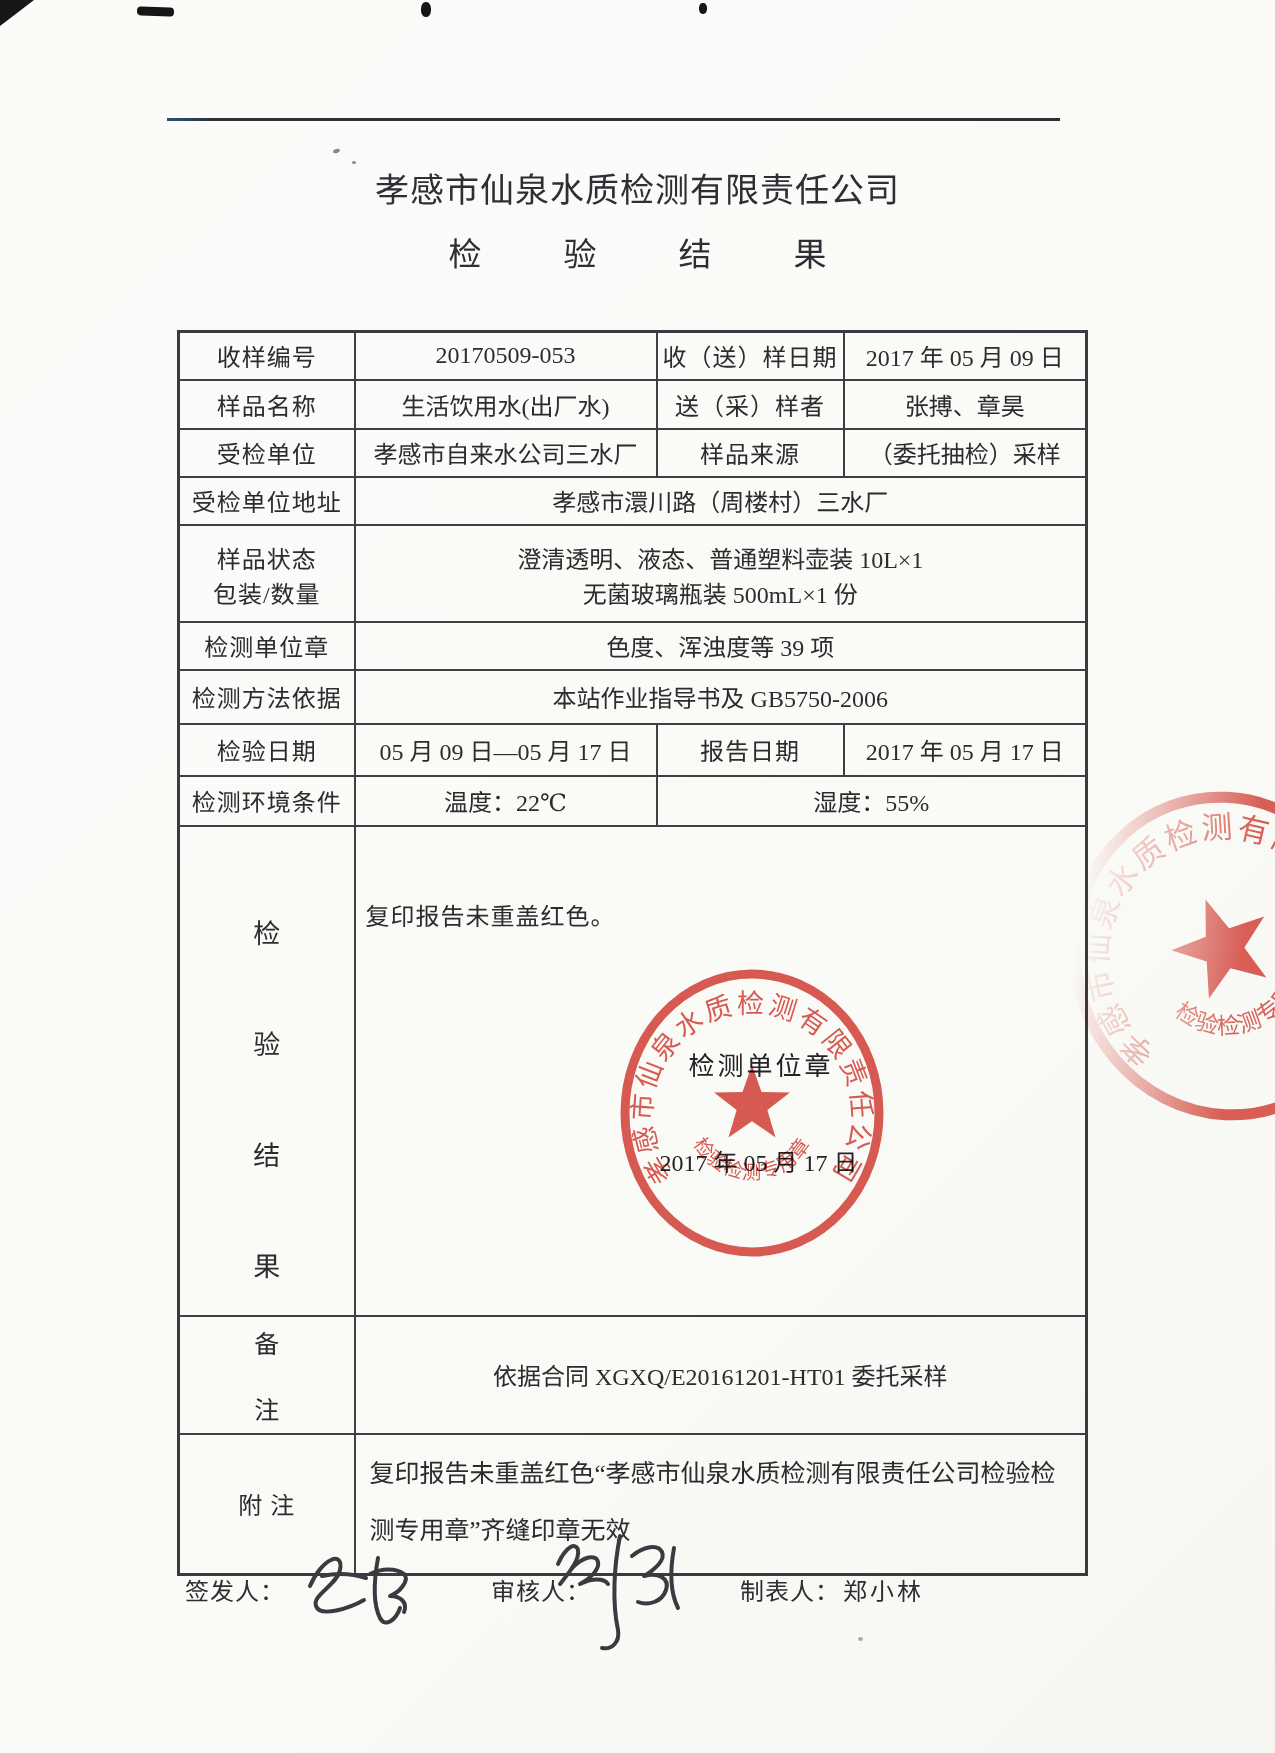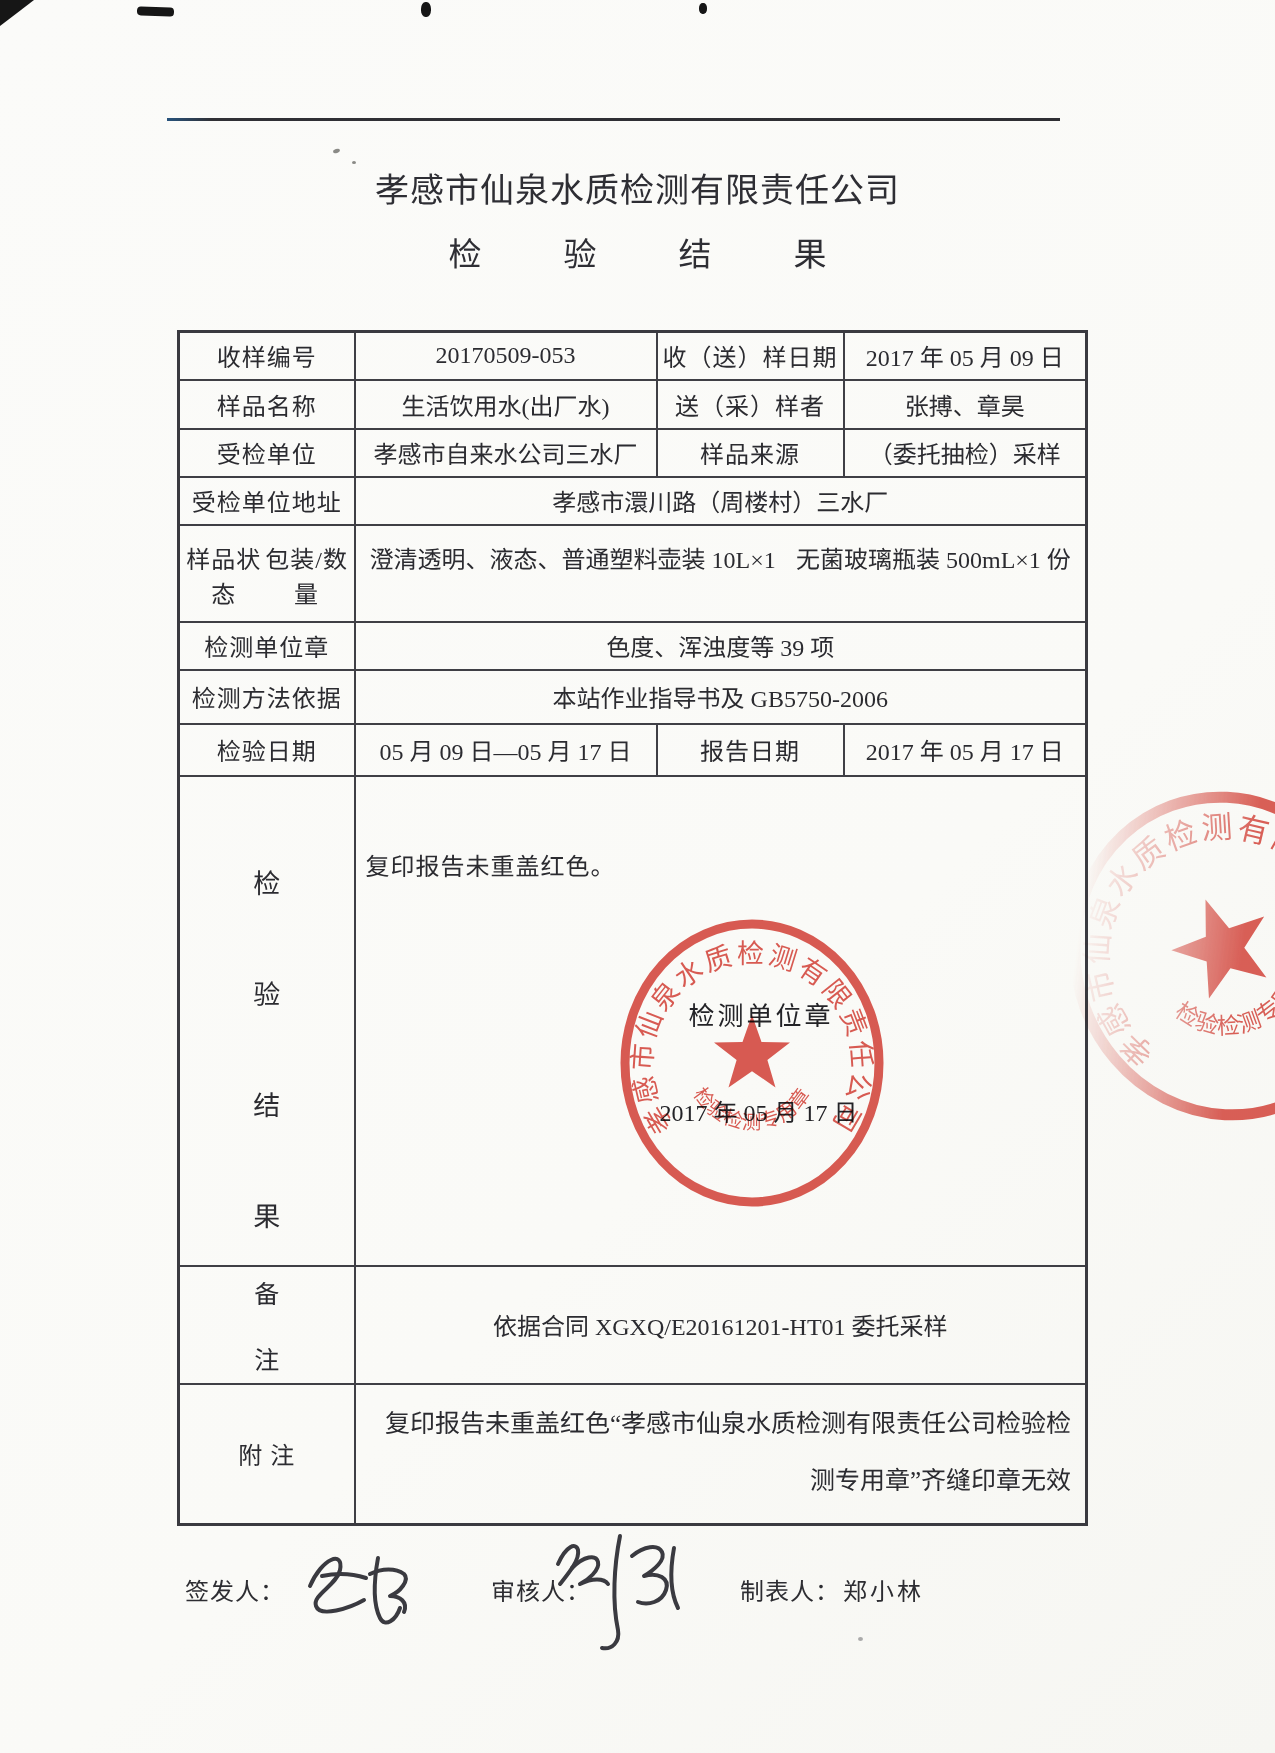--- a/index.html
+++ b/index.html
@@ -49,37 +49,37 @@
     font-size:24px;color:#2b2b30;
   }
   .report-table td{
     border:2px solid #3f3f45;
     text-align:center;vertical-align:middle;
     padding:0 4px;overflow:visible;
   }
   .report-table{border:3px solid #3a3a40;}
   td.lbl{letter-spacing:1px;}
   
-  .two-line{display:flex;flex-direction:row;justify-content:space-around;height:67px;}
+  .two-line{display:flex;flex-direction:column;justify-content:space-around;height:67px;}
   
   td.result-label .vchars{
     display:flex;flex-direction:column;align-items:center;
     padding-top:55px;gap:72px;font-size:27px;
   }
   td.result-cell{position:relative;text-align:left;}
   .result-note{position:absolute;left:10px;top:70px;font-size:24px;letter-spacing:1px;}
   .stamp-caption{position:absolute;left:333px;top:218px;font-size:26px;letter-spacing:3px;color:#232327;z-index:2;}
   .stamp-date{position:absolute;left:293px;top:316px;width:220px;text-align:center;font-size:24px;color:#232327;z-index:2;}
   .main-stamp{
     position:absolute;left:240px;top:118px;width:312px;height:336px;
     z-index:3;mix-blend-mode:multiply;opacity:.88;pointer-events:none;
   }
   
   .remark-chars{display:flex;flex-direction:column;align-items:center;justify-content:center;gap:30px;font-size:25px;}
-  td.note-cell{text-align:right;padding:10px 14px 14px 14px;vertical-align:top;font-size:25px;line-height:57px;}
+  td.note-cell{text-align:left;padding:10px 14px 14px 14px;vertical-align:top;font-size:25px;line-height:57px;}
   
   .sig-row{position:absolute;left:0;top:1540px;width:1275px;height:120px;font-size:24px;color:#2d2d32;padding-left:12px;}
   .sig-label{position:absolute;top:32px;letter-spacing:1px;}
   .issuer-label{left:185px;}
   .reviewer-label{left:452px;margin-left:39px;}
   .tabulator-label{left:740px;}
   .tabulator-name{position:absolute;left:843px;top:32px;letter-spacing:3px;}
   .sig-svg{position:absolute;}
   .sig1{left:292px;top:0px;}
   .sig2{left:548px;top:-14px;}
@@ -177,20 +177,25 @@
       <td colspan="3">本站作业指导书及 GB5750-2006</td>
     </tr>
 
     <tr style="height:52px">
       <td class="lbl">检验日期</td>
       <td>05 月 09 日—05 月 17 日</td>
       <td class="lbl">报告日期</td>
       <td>2017 年 05 月 17 日</td>
     </tr>
 
+    <tr style="height:50px">
+      <td class="lbl">检测环境条件</td>
+      <td>温度：22℃</td>
+      <td colspan="2">湿度：55%</td>
+    </tr>
 
     <tr style="height:490px">
       <td class="result-label">
         <div class="vchars">
           <span>检</span>
           <span>验</span>
           <span>结</span>
           <span>果</span>
         </div>
       </td>

